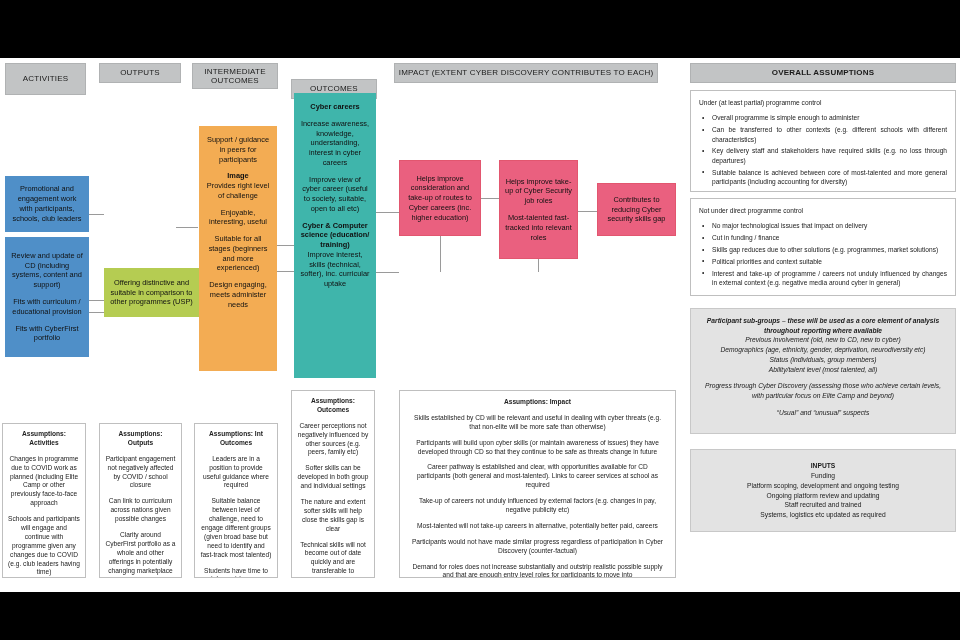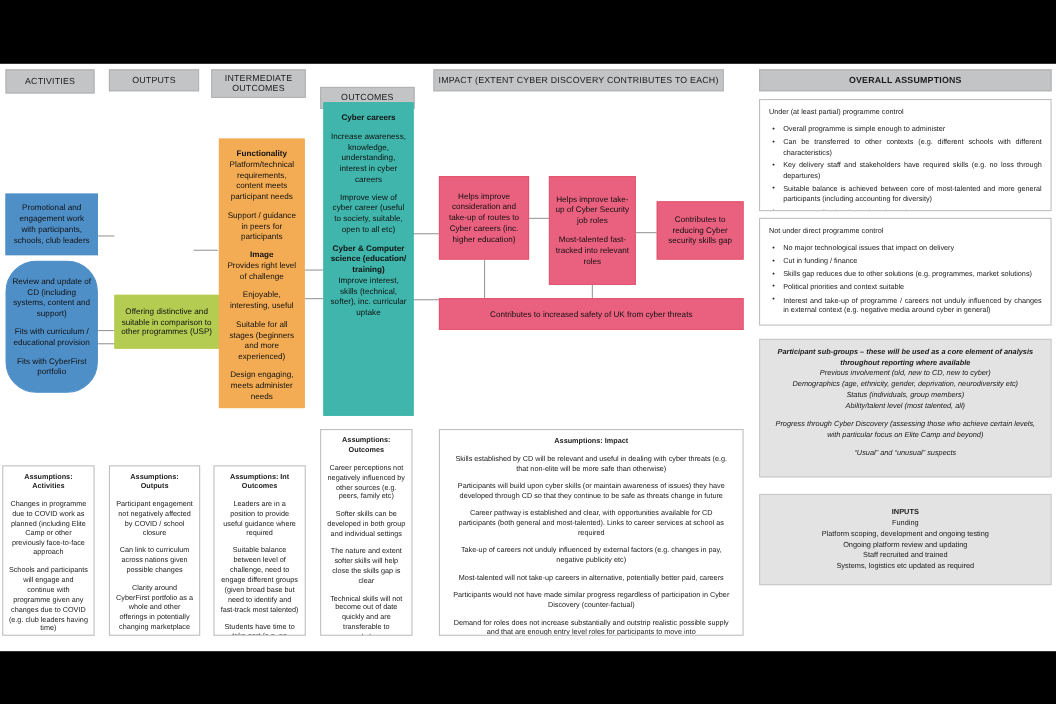--- a/index.html
+++ b/index.html
@@ -144,21 +144,21 @@
   .ln.v { width: 1px; }
 </style>
 </head>
 <body>
 
 <div class="canvas">
 
   <div class="letterbox top"></div>
   <div class="letterbox bottom"></div>
 
-  <div class="colhead" style="left:5px; top:63px; width:81px; height:22px;">ACTIVITIES</div>
+  <div class="colhead" style="left:5px; top:63px; width:81px; height:32px;">ACTIVITIES</div>
 
   <div class="colhead" style="left:99px; top:63px; width:82px; height:20px;">OUTPUTS</div>
 
   <div class="colhead" style="left:192px; top:63px; width:86px; height:26px;">INTERMEDIATE OUTCOMES</div>
 
   <div class="colhead" style="left:291px; top:79px; width:86px; height:20px;">OUTCOMES</div>
 
   <div class="colhead" style="left:394px; top:63px; width:264px; height:20px;">IMPACT (EXTENT CYBER DISCOVERY CONTRIBUTES TO EACH)</div>
 
   <div class="colhead bold" style="left:690px; top:63px; width:266px; height:20px;">OVERALL ASSUMPTIONS</div>
@@ -175,36 +175,32 @@
   <div class="ln h" style="left:375px; top:272px; width:24px;"></div>
   <div class="ln h" style="left:481px; top:198px; width:18px;"></div>
   <div class="ln h" style="left:578px; top:211px; width:19px;"></div>
   <div class="ln v" style="left:440px; top:236px; height:36px;"></div>
   <div class="ln v" style="left:538px; top:259px; height:13px;"></div>
 
   <div class="box blue" style="left:5px; top:176px; width:84px; height:56px;">
     <p>Promotional and engagement work with participants, schools, club leaders</p>
   </div>
 
-  <div class="box blue" style="left:5px; top:237px; width:84px; height:120px;border-radius:28px;">
+  <div class="box blue" style="left:5px; top:237px; width:84px; height:120px;">
     <p>Review and update of CD (including systems, content and support)</p>
     <p>Fits with curriculum / educational provision</p>
     <p>Fits with CyberFirst portfolio</p>
   </div>
 
 
   <div class="box green" style="left:104px; top:268px; width:95px; height:49px;">
     <p>Offering distinctive and suitable in comparison to other programmes (USP)</p>
   </div>
 
   <div class="box orange" style="left:199px; top:126px; width:78px; height:245px; justify-content:flex-start; padding-top:8px;">
-    <p>
-      <span class="hd">Functionality</span>
-      <span>Platform/technical requirements, content meets participant needs</span>
-    </p>
     <p>Support / guidance in peers for participants</p>
     <p>
       <span class="hd">Image</span>
       <span>Provides right level of challenge</span>
     </p>
     <p>Enjoyable, interesting, useful</p>
     <p>Suitable for all stages (beginners and more experienced)</p>
     <p>Design engaging, meets administer needs</p>
   </div>
 
@@ -224,23 +220,20 @@
 
   <div class="box pink" style="left:499px; top:160px; width:79px; height:99px;">
     <p>Helps improve take-up of Cyber Security job roles</p>
     <p>Most-talented fast-tracked into relevant roles</p>
   </div>
 
   <div class="box pink" style="left:597px; top:183px; width:79px; height:53px;">
     <p>Contributes to reducing Cyber security skills gap</p>
   </div>
 
-  <div class="box pink" style="left:399px; top:271px; width:277px; height:29px;">
-    <p>Contributes to increased safety of UK from cyber threats</p>
-  </div>
 
   <div class="wbox" style="left:2px; top:423px; width:84px; height:155px;">
     <p class="hd">Assumptions: Activities</p>
     <p>Changes in programme due to COVID work as planned (including Elite Camp or other previously face-to-face approach</p>
     <p>Schools and participants will engage and continue with programme given any changes due to COVID (e.g. club leaders having time)</p>
   </div>
 
   <div class="wbox" style="left:99px; top:423px; width:83px; height:155px;">
     <p class="hd">Assumptions: Outputs</p>
     <p>Participant engagement not negatively affected by COVID / school closure</p>

